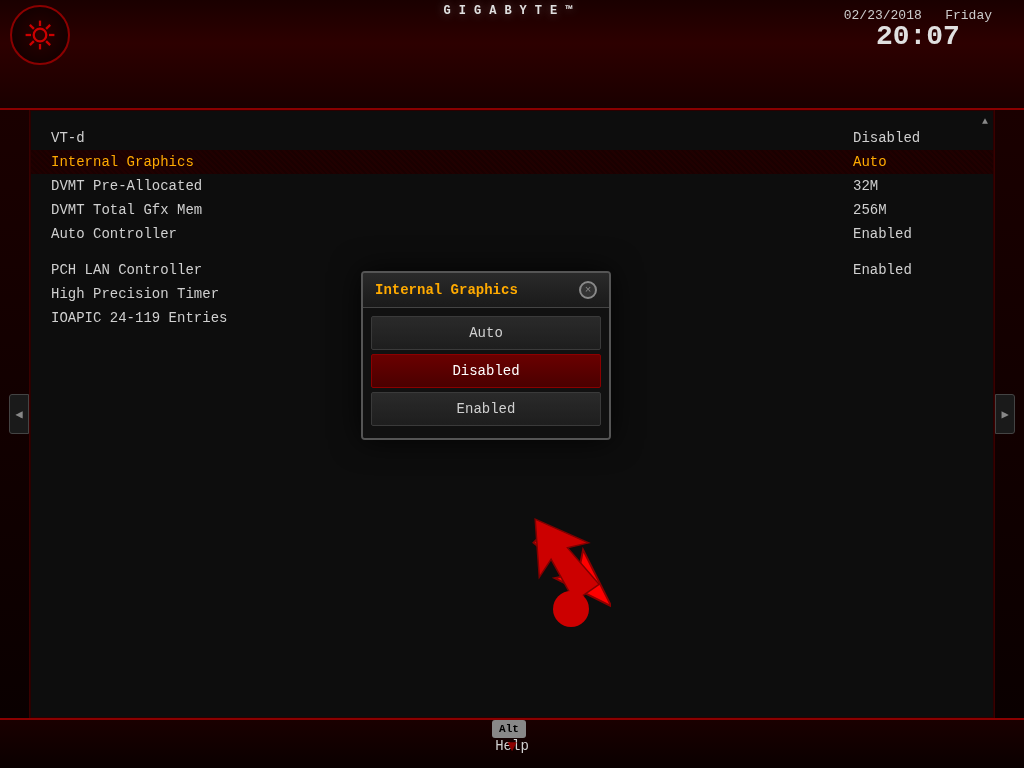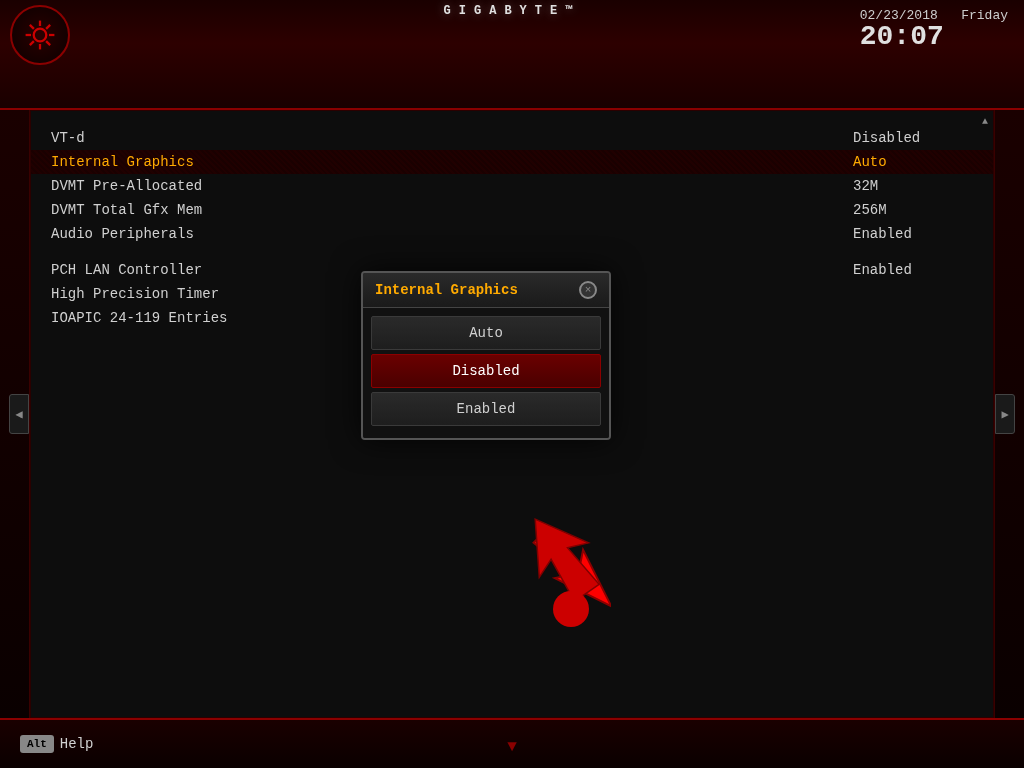--- a/index.html
+++ b/index.html
@@ -35,22 +35,22 @@
     }
 
     .gigabyte-logo span {
       font-size: 12px;
       vertical-align: super;
     }
 
     .datetime {
       position: absolute;
       top: 8px;
-      right: 16px;
-      text-align: left;
+      right: 32px;
+      text-align: center;
       color: #e0e0e0;
     }
 
     .datetime .date {
       font-size: 13px;
       color: #ccc;
     }
 
     .datetime .time {
       font-size: 28px;
@@ -332,20 +332,21 @@
     .bottom-bar {
       width: 100%;
       height: 50px;
       background: linear-gradient(180deg, #1a0000 0%, #0a0000 100%);
       border-top: 2px solid #8b0000;
       display: flex;
       align-items: center;
       padding: 0 20px;
       position: absolute;
       bottom: 0;
+      flex-direction: column;
     }
 
     .help-key {
       background: #888;
       color: #000;
       font-size: 11px;
       font-weight: bold;
       padding: 3px 7px;
       border-radius: 3px;
       margin-right: 6px;
@@ -447,21 +448,21 @@
         <span class="setting-name">DVMT Pre-Allocated</span>
         <span class="setting-value">32M</span>
       </div>
 
       <div class="settings-row">
         <span class="setting-name">DVMT Total Gfx Mem</span>
         <span class="setting-value">256M</span>
       </div>
 
       <div class="settings-row">
-        <span class="setting-name">Audio Peripherals</span>
+        <span class="setting-name">Auto Controller</span>
         <span class="setting-value">Enabled</span>
       </div>
 
       <div class="spacer-row"></div>
 
       <div class="settings-row">
         <span class="setting-name">PCH LAN Controller</span>
         <span class="setting-value">Enabled</span>
       </div>
 

